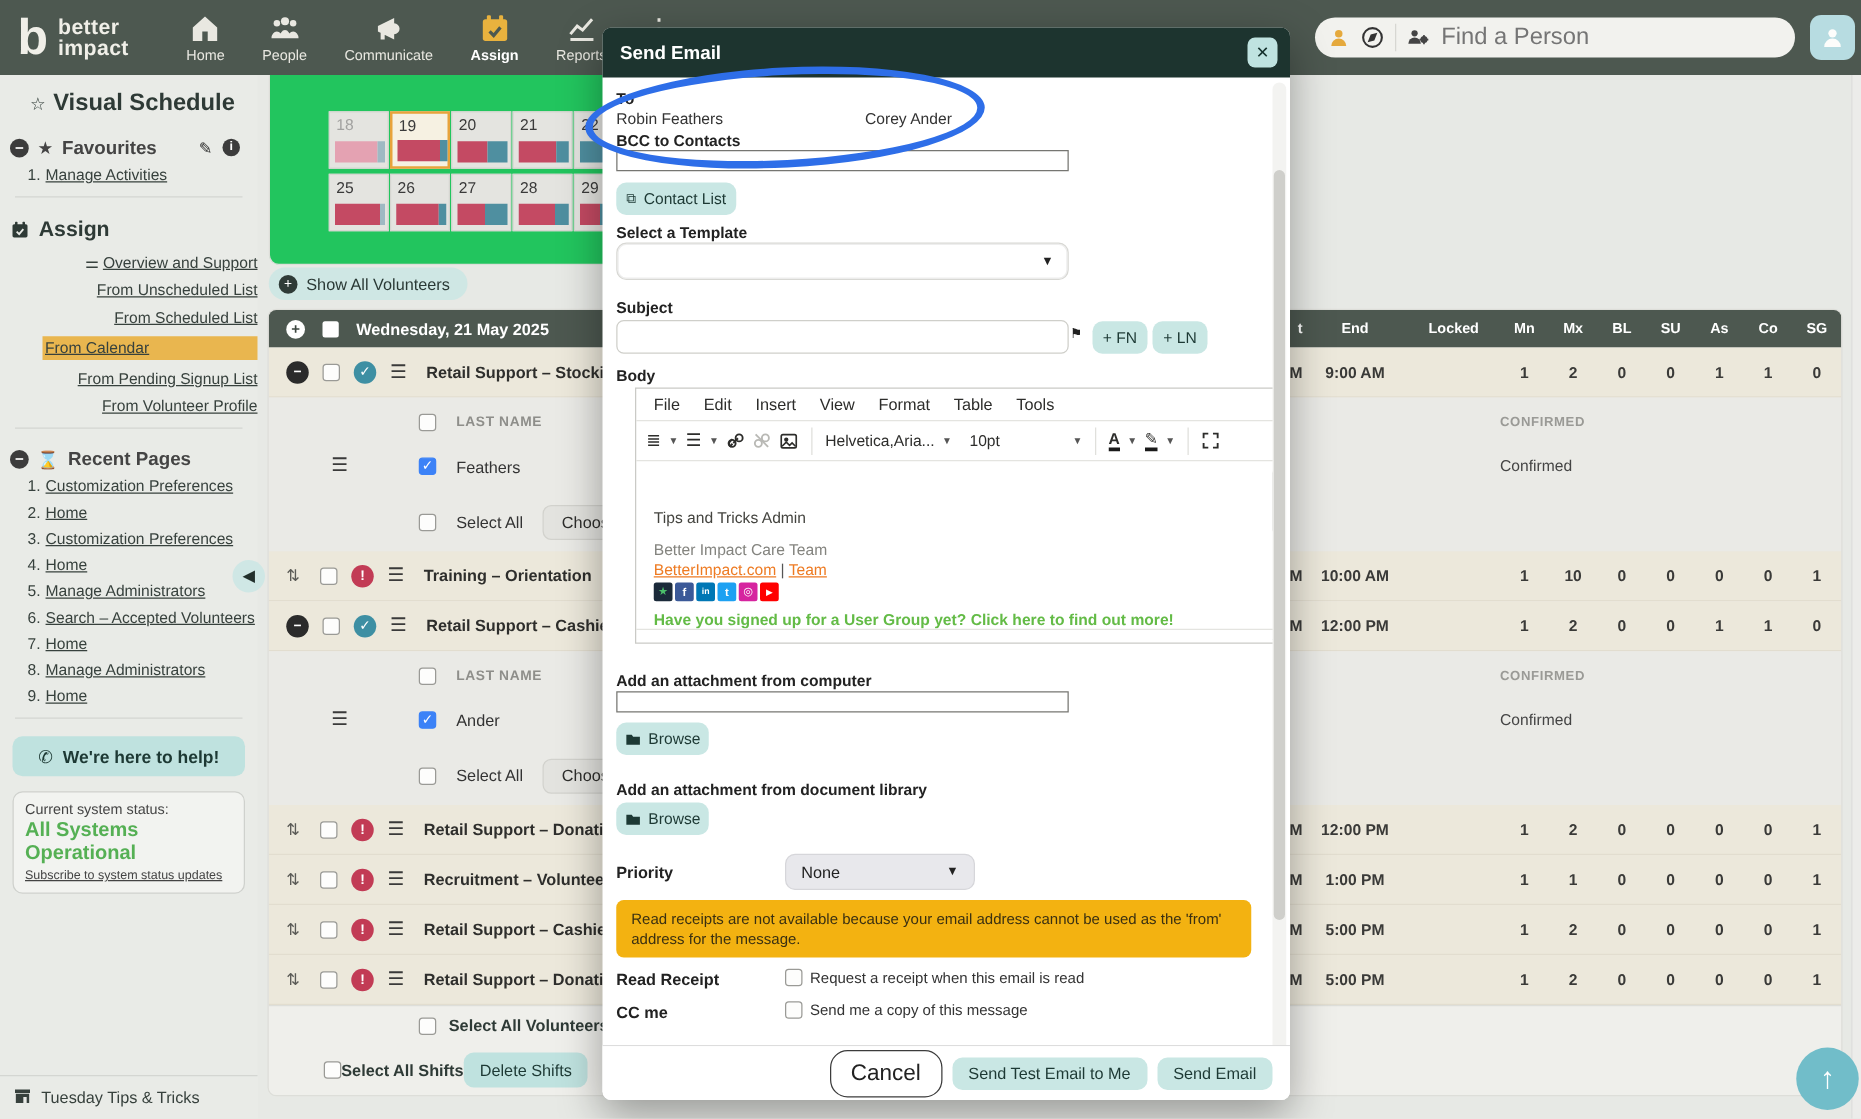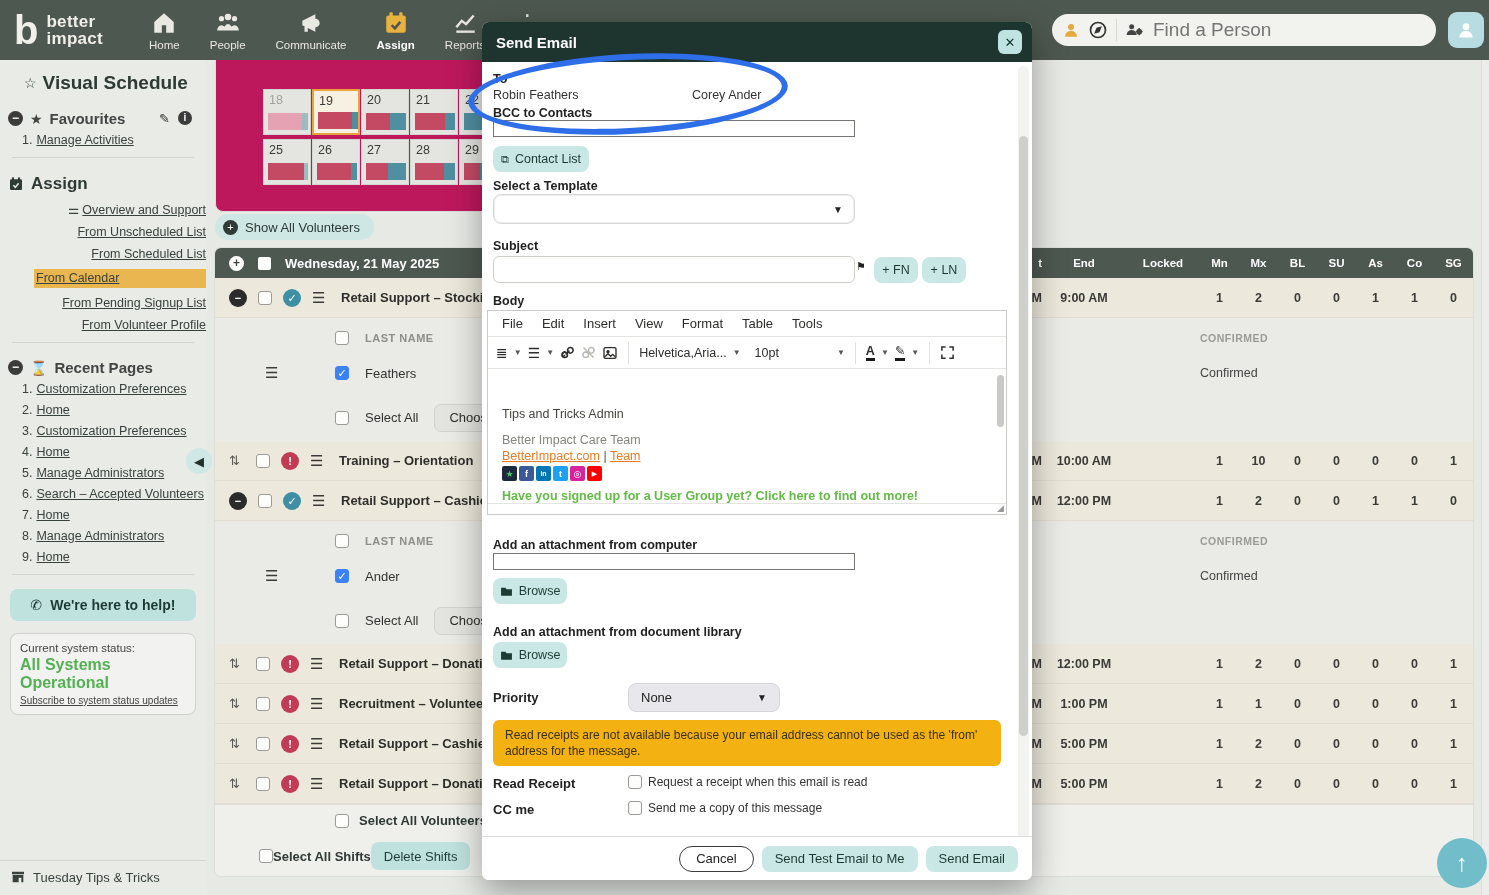--- a/index.html
+++ b/index.html
@@ -38,21 +38,21 @@
   .info-badge { width:14px; height:14px; border-radius:50%; background:#3c3c3c; color:#fff; font-size:10px; line-height:14px; text-align:center; font-weight:bold; }
   .helpbtn { margin:14px 10px 0 10px; height:32px; background:#bfe2df; border-radius:8px; display:flex; align-items:center; justify-content:center; gap:8px; font-size:14px; font-weight:bold; color:#1d3934; cursor:pointer; }
   .statusbox { margin:12px 10px 0 10px; border:1px solid #cfd1cd; border-radius:8px; background:#f2f3f0; padding:8px 9px; }
   .statusbox .l1 { font-size:11.5px; color:#444; }
   .statusbox .l2 { font-size:16px; font-weight:bold; color:#55b054; margin-top:2px; }
   .statusbox .l3 { font-size:10px; color:#444; text-decoration:underline; margin-top:3px; cursor:pointer; }
   .collapse-btn { position:absolute; left:186px; top:448px; width:26px; height:26px; border-radius:50%; background:#cfe7e5; display:flex; align-items:center; justify-content:center; color:#22302c; font-size:13px; cursor:pointer; z-index:6; }
   .sb-footer { position:absolute; left:0; bottom:0; width:206px; border-top:1px solid #d4d6d2; padding:8px 0 10px 10px; display:flex; gap:7px; align-items:center; font-size:13px; color:#37413d; background:#e9ebe7; }
 
   
-  .calcard { position:absolute; left:215px; top:20px; width:310px; height:192px; background:#be185d; border:1px solid #ddded9; border-radius:8px; z-index:1; }
+  .calcard { position:absolute; left:215px; top:20px; width:310px; height:192px; background:#22c55e; border:1px solid #ddded9; border-radius:8px; z-index:1; }
   .daycell { position:absolute; width:48px; height:46px; background:#e4e4e0; border:1px solid #d6d6d1; }
   .daycell.sel { background:#f6f1e2; border:2px solid #e8a33c; }
   .daynum { font-size:12.5px; color:#3a3a3a; margin:3px 0 0 5px; }
   .daynum.dim { color:#a2a2a0; }
   .bar { position:absolute; left:4px; bottom:4px; height:17px; width:40px; display:flex; }
   .showall { position:absolute; left:215px; top:214px; height:26px; padding:0 14px 0 8px; background:#cfe7e4; border-radius:13px; display:flex; align-items:center; gap:7px; font-size:13px; color:#2b3a36; z-index:1; cursor:pointer; }
   .pm-badge { width:15px; height:15px; border-radius:50%; background:#2f3b37; color:#fff; text-align:center; font-size:11px; line-height:15px; }
 
   
   .schedcard { position:absolute; left:215px; top:248px; width:1258px; background:#eaeae6; border-radius:6px; overflow:hidden; z-index:1; box-shadow:0 0 0 1px #ddded9; }
@@ -94,38 +94,38 @@
   .m-header { position:absolute; left:0; top:0; width:100%; height:40px; background:#1d342f; border-radius:7px 7px 0 0; display:flex; align-items:center; padding:0 10px 0 14px; }
   .m-title { color:#fff; font-weight:bold; font-size:15px; }
   .m-close { margin-left:auto; width:24px; height:24px; background:#bfe3e0; border-radius:6px; color:#14302b; font-weight:bold; font-size:13px; display:flex; align-items:center; justify-content:center; cursor:pointer; }
   .m-label { position:absolute; left:11px; font-size:12.5px; font-weight:bold; color:#222; }
   .m-input { position:absolute; left:11px; width:362px; height:17px; border:1px solid #767672; background:#fff; font-size:12px; padding:0 4px; font-family:inherit; }
   .m-recip { position:absolute; font-size:12.5px; color:#333; }
   .m-dropdown { position:absolute; left:11px; width:362px; height:30px; border:1px solid #d8d8d4; border-radius:8px; background:#fff; box-shadow:inset 0 0 0 1px #eee; }
   .m-dropdown .car { position:absolute; right:11px; top:9px; font-size:10px; color:#222; }
   .m-subj { position:absolute; left:11px; top:234px; width:362px; height:27px; border:1px solid #cfcfca; border-radius:6px; background:#fff; font-size:12.5px; padding:0 6px; font-family:inherit; }
   .chipbtn { position:absolute; height:26px; background:#c9e7e4; border-radius:8px; font-size:12.5px; color:#1d3934; display:flex; align-items:center; justify-content:center; cursor:pointer; }
-  .editor { position:absolute; left:5px; top:288px; width:520px; height:205px; border:1px solid #cacac6; background:#fff; }
+  .editor { position:absolute; left:26px; top:288px; width:520px; height:205px; border:1px solid #cacac6; background:#fff; }
   .menubar { height:26px; display:flex; align-items:center; gap:19px; padding-left:14px; font-size:13px; color:#2d2d2b; border-bottom:1px solid #e4e4e0; }
   .toolbar { height:32px; display:flex; align-items:center; padding-left:8px; font-size:12.5px; color:#2d2d2b; border-bottom:1px solid #e4e4e0; gap:6px; }
   .tb-sep { width:1px; height:22px; background:#e0e0dc; margin:0 4px; }
   .tb-car { font-size:8px; color:#555; }
   .tb-ic { font-size:14px; }
   .ed-body { position:relative; height:134px; overflow:hidden; font-size:12.5px; padding:8px 14px 0 14px; }
   .ed-scroll { position:absolute; right:2px; top:6px; width:7px; height:52px; background:#c9c9c5; border-radius:4px; }
   .ed-status { height:11px; border-top:1px solid #e4e4e0; position:relative; }
   .ed-grip { position:absolute; right:2px; bottom:1px; font-size:9px; color:#999; }
   .socrow { display:flex; gap:2px; margin-top:3px; }
   .soc { width:15px; height:15px; border-radius:2px; color:#fff; font-size:9px; font-weight:bold; display:flex; align-items:center; justify-content:center; }
   .warnbox { position:absolute; left:11px; top:698px; width:508px; height:46px; background:#f3b211; border-radius:6px; color:#3a3012; font-size:12px; padding:7px 12px; line-height:16px; }
   .m-check { position:absolute; display:flex; align-items:center; gap:6px; font-size:12px; color:#333; }
   .m-select { position:absolute; left:146px; top:661px; width:152px; height:29px; background:#e8e8ec; border:1px solid #d6d6da; border-radius:8px; font-size:13px; color:#222; display:flex; align-items:center; padding:0 12px; }
   .m-select .car { margin-left:auto; font-size:10px; }
   .m-footer { position:absolute; left:0; bottom:0; width:100%; height:44px; border-top:1px solid #ddd; display:flex; align-items:center; justify-content:flex-end; gap:8px; padding-right:14px; border-radius:0 0 7px 7px; background:#fff; }
-  .btn-outline { height:26px; padding:0 16px; border:1px solid #3c3c3c; border-radius:14px; background:#fff; font-size:13px; color:#222; display:flex; align-items:center; cursor:pointer; }
+  .btn-outline { height:38px; padding:0 16px; border:1px solid #3c3c3c; border-radius:14px; background:#fff; font-size:18px; color:#222; display:flex; align-items:center; cursor:pointer; }
   .btn-teal { height:26px; padding:0 13px; background:#c9e7e4; border-radius:8px; font-size:13px; color:#1d3934; display:flex; align-items:center; cursor:pointer; }
   .m-scrolltrack { position:absolute; right:3px; top:44px; width:11px; height:790px; background:#f3f3f1; border-radius:6px; }
   .m-scrollthumb { position:absolute; right:1px; top:70px; width:9px; height:600px; background:#cfcfcb; border-radius:5px; }
 
   .ellipse { position:absolute; left:468px; top:54px; width:320px; height:80px; border:6px solid #2e6ee8; border-radius:50%; transform:rotate(-3deg); z-index:60; pointer-events:none; }
 
   .fab { position:absolute; left:1437px; top:838px; width:50px; height:50px; border-radius:50%; background:#71bdc9; color:#fff; display:flex; align-items:center; justify-content:center; font-size:24px; font-weight:bold; z-index:45; cursor:pointer; }
   .pagetrack { position:absolute; right:0; top:60px; width:8px; height:835px; background:#ececea; border-left:1px solid #dddddb; z-index:2; }
 
   .org { color:#ee7b23; text-decoration:underline; font-size:12.5px; }

